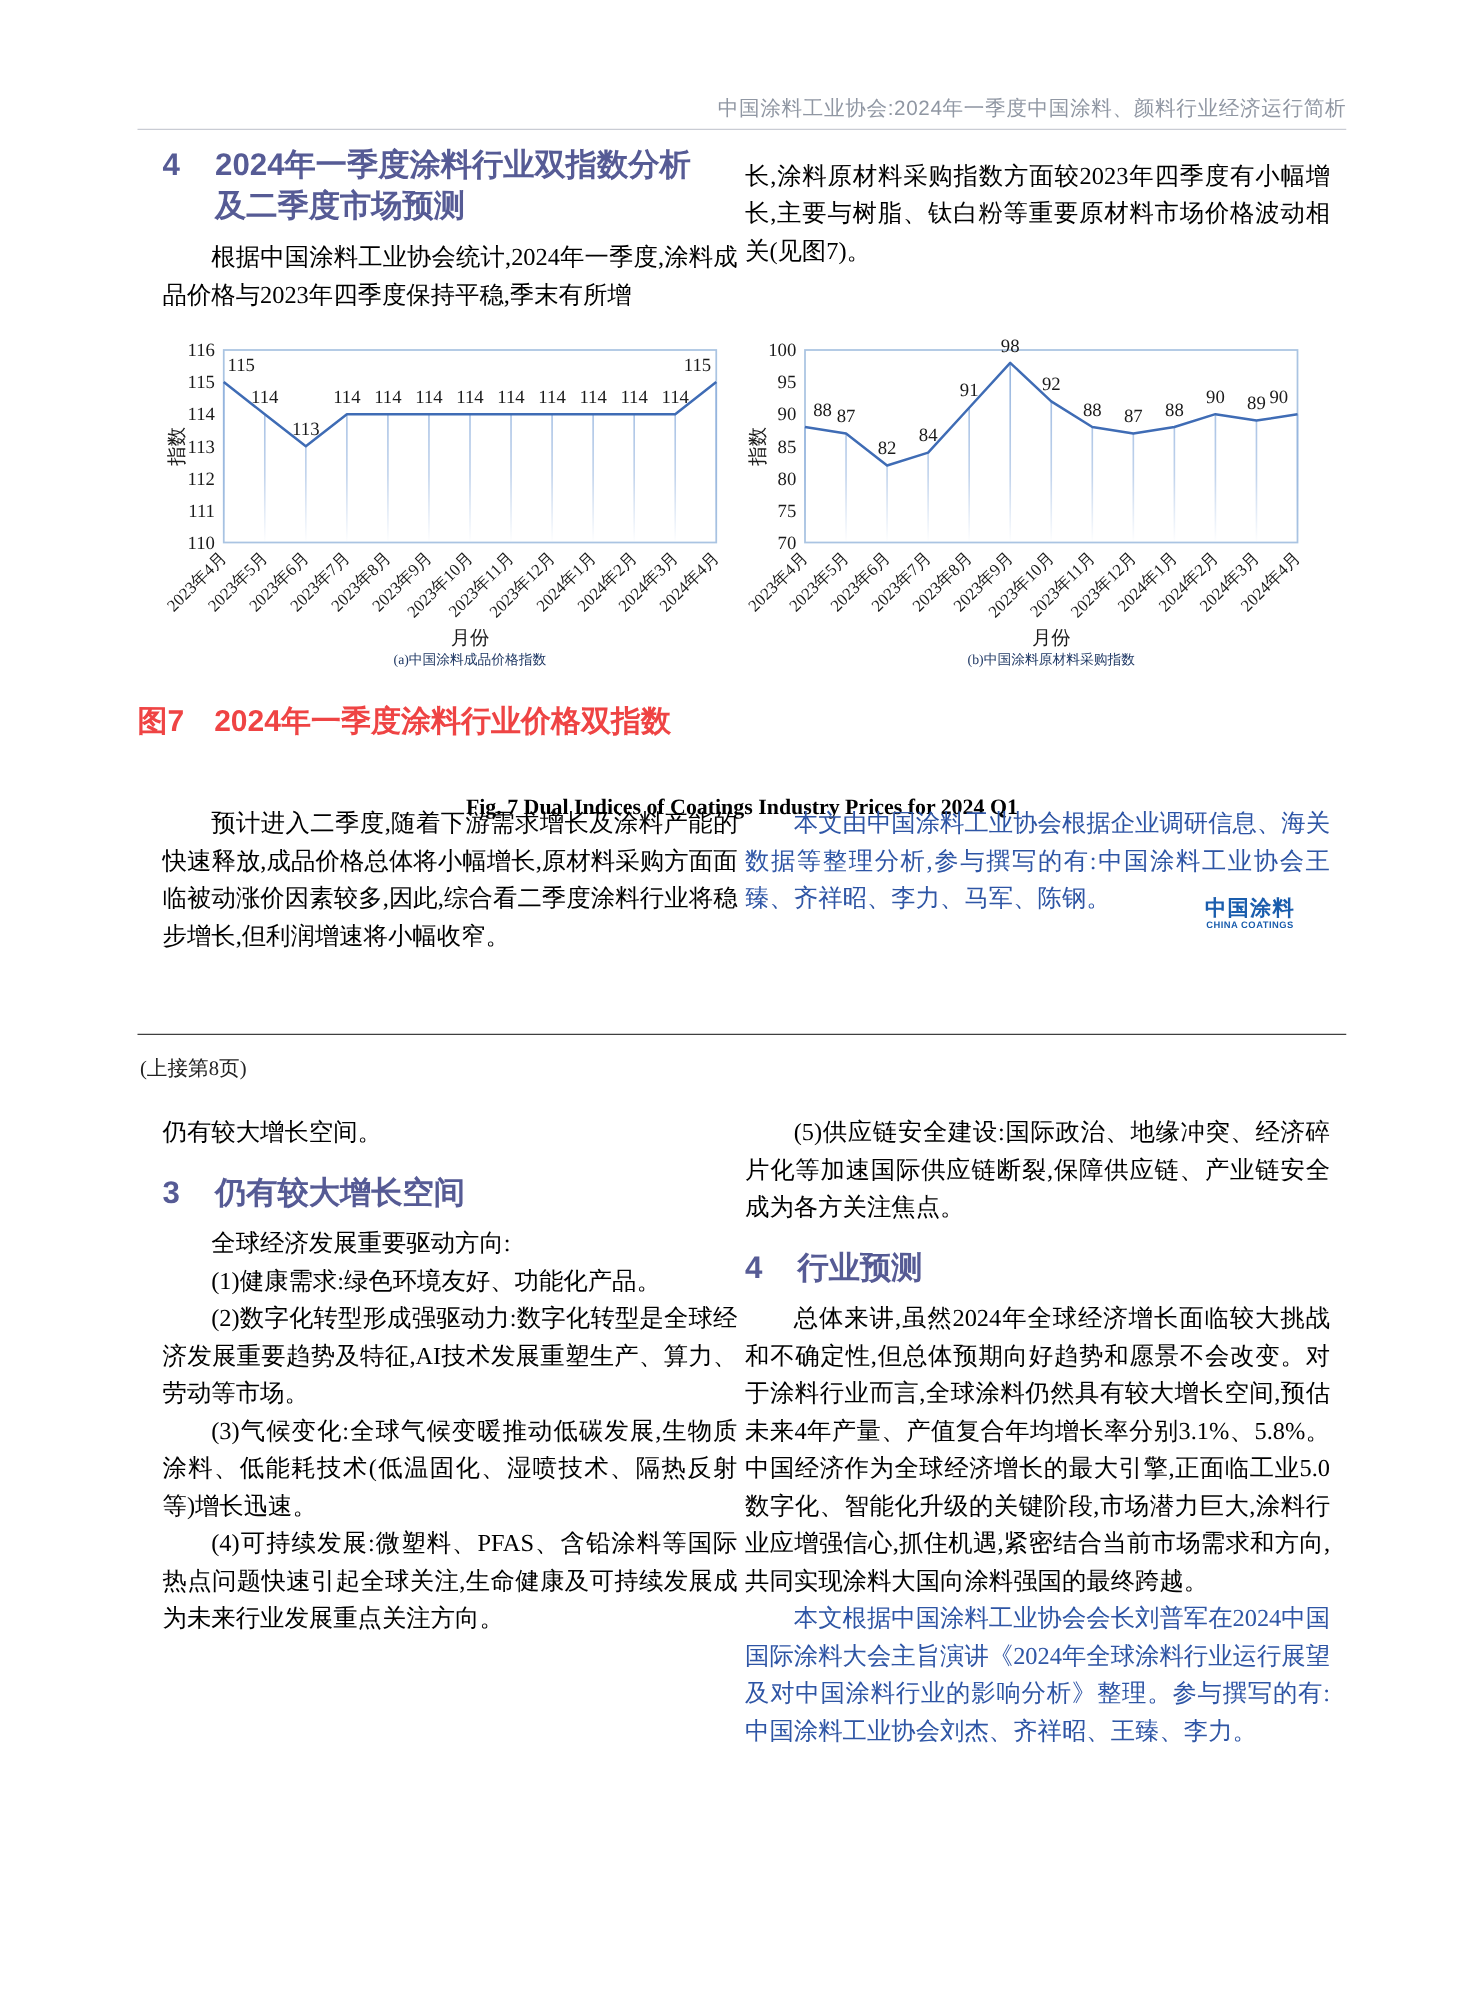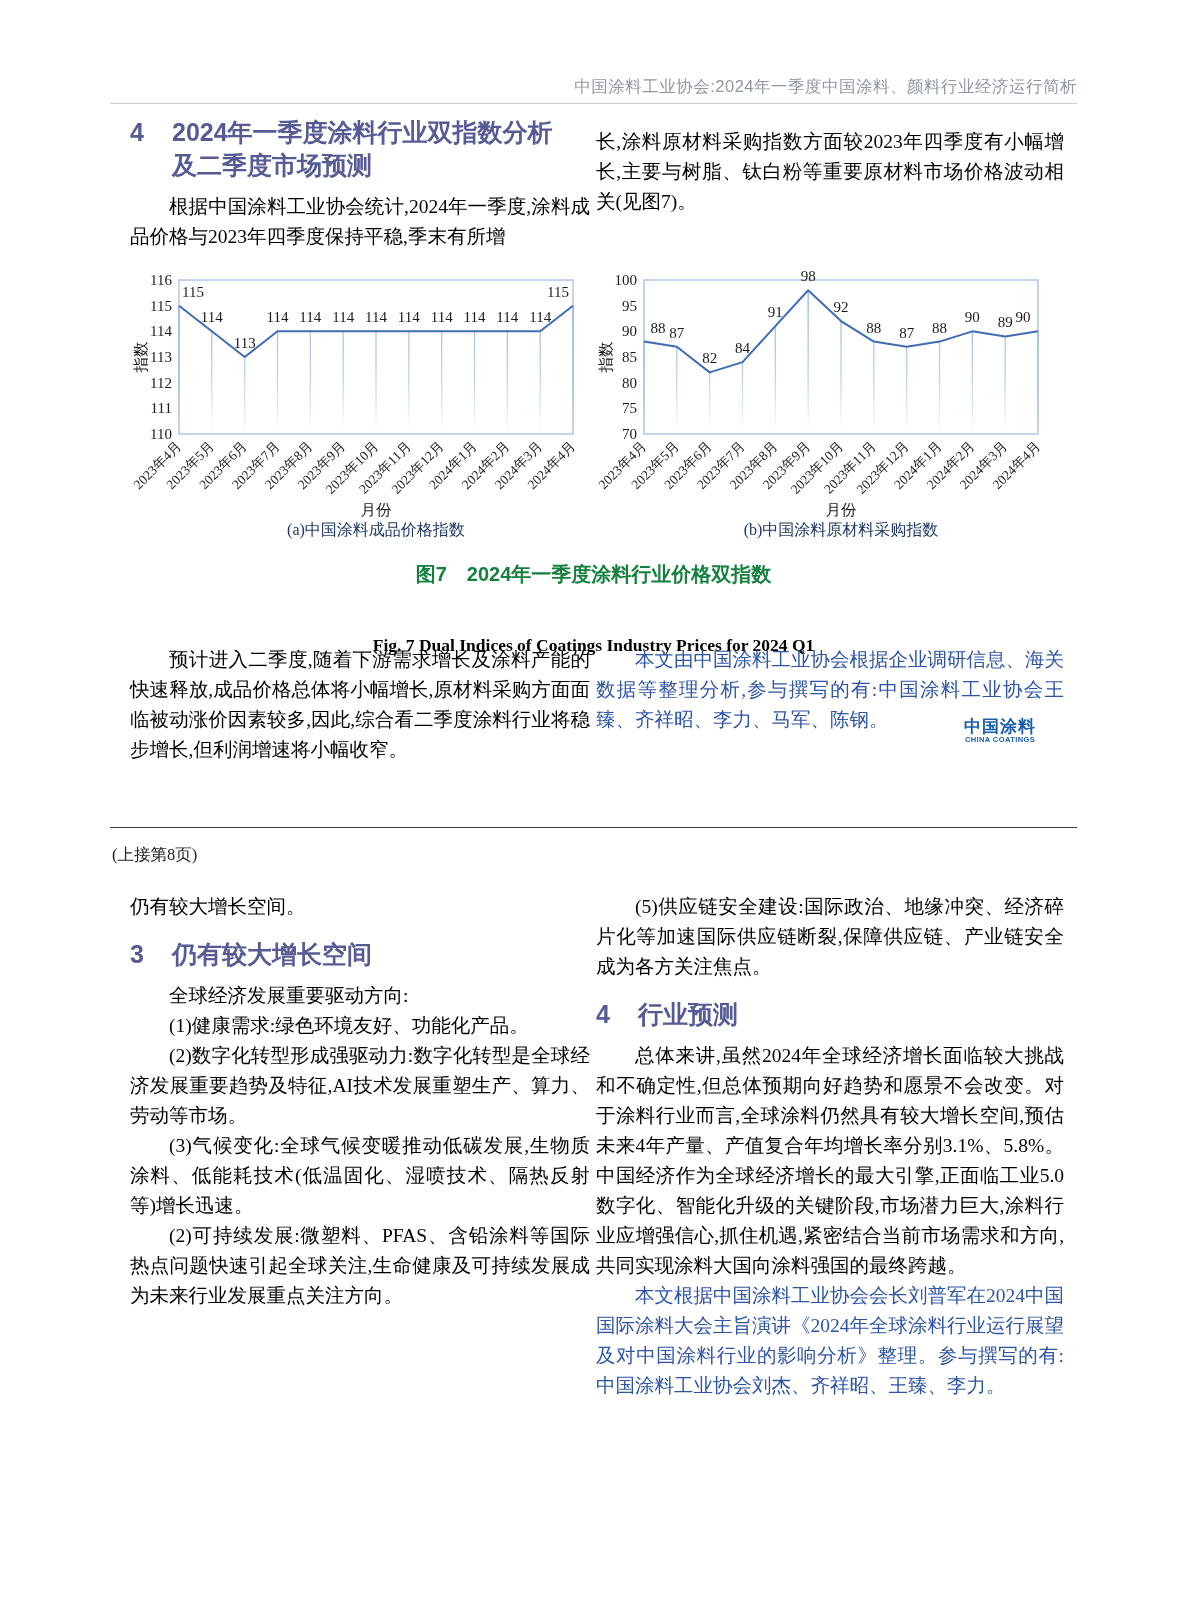--- a/index.html
+++ b/index.html
@@ -37,27 +37,27 @@
   
   .chart-block { width:457px; }
   .chart-svg { display:block; }
   svg text { font-family:"Liberation Serif","DejaVu Serif",serif; fill:#1a1a1a; }
   svg .tick   { font-size:15px; }
   svg .dlabel { font-size:15px; }
   svg .xtick  { font-size:13.5px; }
   svg .alabel { font-size:15.5px; }
   .chart-caption {
     margin-left:46px; width:394px; text-align:center;
-    font-size:16px; color:#1f3864; margin-top:0px;
+    font-size:11px; color:#1f3864; margin-top:0px;
   }
 
   .fig-caption-zh {
-    top:561px; left:110px; width:967px; text-align:center;
-    font-family:"Liberation Sans","DejaVu Sans",sans-serif;
-    font-weight:bold; font-size:20px; color:#15803d;
+    top:561px; left:110px; width:967px; 
+    font-family:"Liberation Sans","DejaVu Sans",sans-serif;
+    font-weight:bold; font-size:24px; color:#ef4444;
   }
   .fig-caption-en {
     top:587px; left:110px; width:967px; text-align:center;
     font-weight:bold; font-size:17.5px; color:#000;margin-top:48px;
   }
 
   
   .section-divider { top:827px; left:110px; width:967px; border-top:1.5px solid #3f3f3f; }
   .cont-note { top:844px; left:112px; font-size:16.5px; color:#222; }
 
@@ -246,21 +246,21 @@
   <div class="abs col-left lower" style="top:892px;">
     <p class="para">仍有较大增长空间。</p>
     <div class="h2">
       <span class="h2-num">3</span>
       <span>仍有较大增长空间</span>
     </div>
     <p class="para indent">全球经济发展重要驱动方向:</p>
     <p class="para indent">(1)健康需求:绿色环境友好、功能化产品。</p>
     <p class="para indent">(2)数字化转型形成强驱动力:数字化转型是全球经济发展重要趋势及特征,AI技术发展重塑生产、算力、劳动等市场。</p>
     <p class="para indent">(3)气候变化:全球气候变暖推动低碳发展,生物质涂料、低能耗技术(低温固化、湿喷技术、隔热反射等)增长迅速。</p>
-    <p class="para indent">(2)可持续发展:微塑料、PFAS、含铅涂料等国际热点问题快速引起全球关注,生命健康及可持续发展成为未来行业发展重点关注方向。</p>
+    <p class="para indent">(4)可持续发展:微塑料、PFAS、含铅涂料等国际热点问题快速引起全球关注,生命健康及可持续发展成为未来行业发展重点关注方向。</p>
   </div>
 
   <div class="abs col-right lower" style="top:892px;">
     <p class="para indent">(5)供应链安全建设:国际政治、地缘冲突、经济碎片化等加速国际供应链断裂,保障供应链、产业链安全成为各方关注焦点。</p>
     <div class="h2">
       <span class="h2-num">4</span>
       <span>行业预测</span>
     </div>
     <p class="para indent">总体来讲,虽然2024年全球经济增长面临较大挑战和不确定性,但总体预期向好趋势和愿景不会改变。对于涂料行业而言,全球涂料仍然具有较大增长空间,预估未来4年产量、产值复合年均增长率分别3.1%、5.8%。中国经济作为全球经济增长的最大引擎,正面临工业5.0数字化、智能化升级的关键阶段,市场潜力巨大,涂料行业应增强信心,抓住机遇,紧密结合当前市场需求和方向,共同实现涂料大国向涂料强国的最终跨越。</p>
     <p class="para indent blue">本文根据中国涂料工业协会会长刘普军在2024中国国际涂料大会主旨演讲《2024年全球涂料行业运行展望及对中国涂料行业的影响分析》整理。参与撰写的有:中国涂料工业协会刘杰、齐祥昭、王臻、李力。</p>

